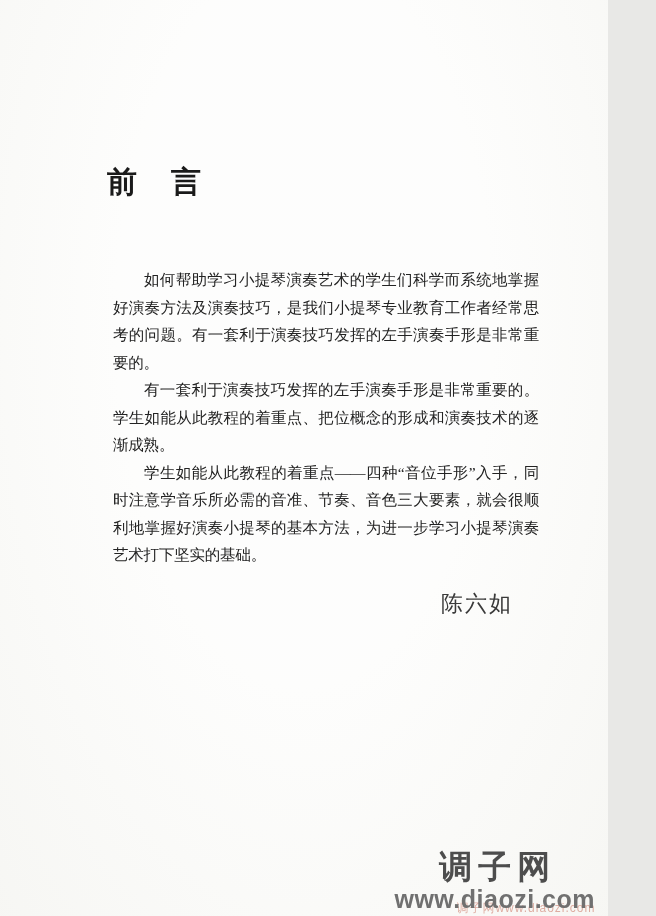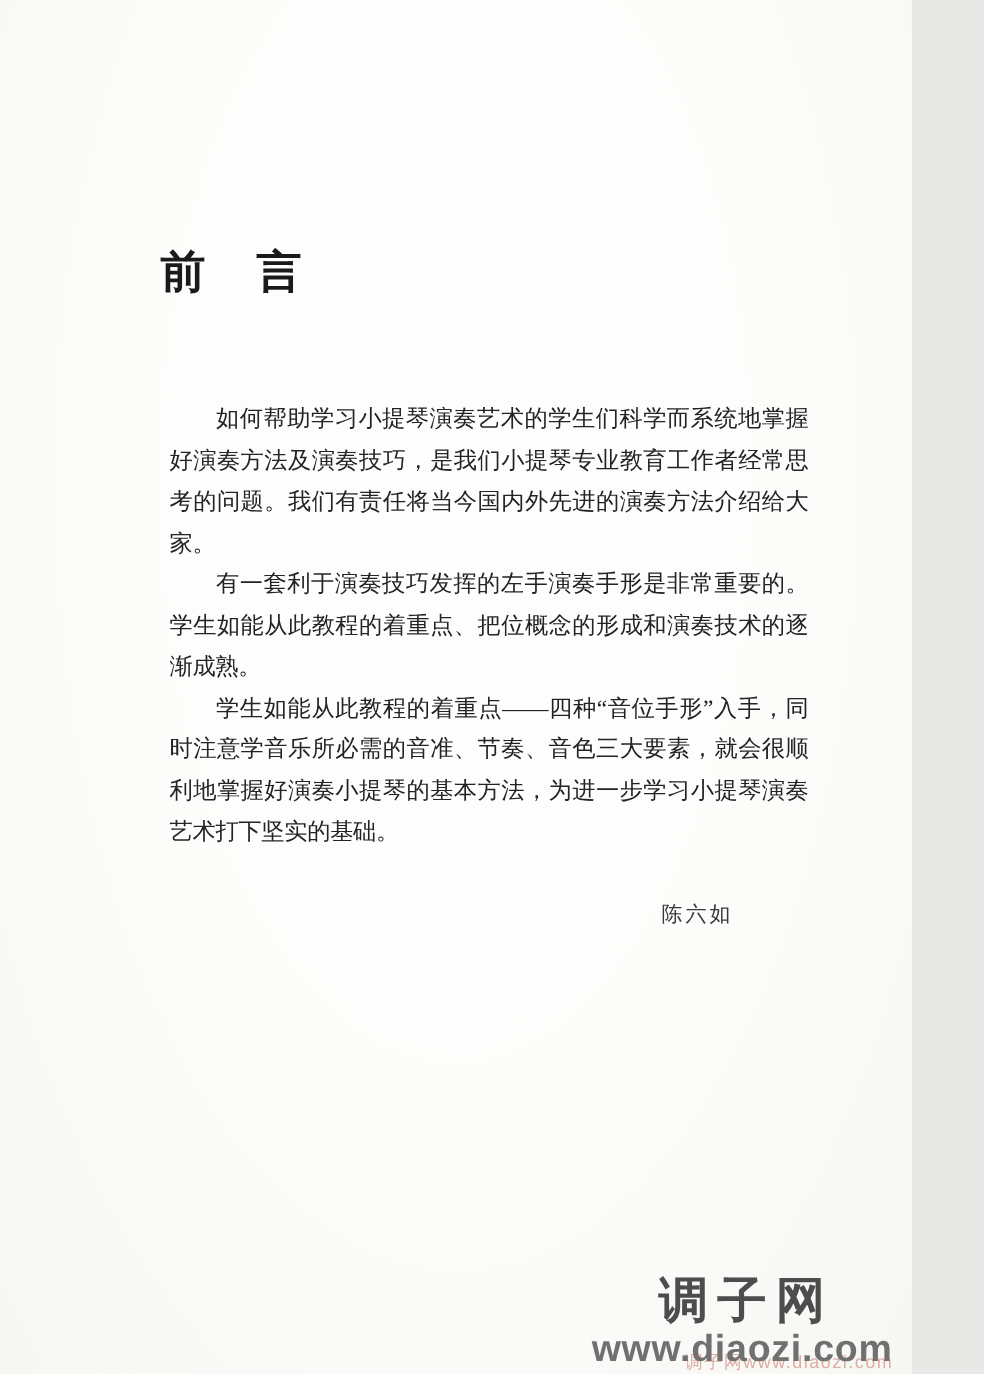--- a/index.html
+++ b/index.html
@@ -37,23 +37,23 @@
   .body-text p {
     margin: 0;
     font-size: 15.5px;
     line-height: 27.5px;
     letter-spacing: -0.2px;
     text-align: justify;
     text-indent: 2em;
     color: #232323;
   }
   .signature {
-    margin-top: 32px;
+    margin-top: 20px;
     padding-left: 328px;
-    font-size: 14px;
+    font-size: 22px;
     letter-spacing: 2px;
     color: #3a3a3a;
     white-space: nowrap;
   }
   .watermark {
     position: absolute;
     right: 13px;
     bottom: 4px;
     text-align: center;
     line-height: 1;
@@ -96,21 +96,21 @@
 </head>
 <body>
 
 <div class="page">
 
   <div class="content">
 
     <h1 class="page-title">前　言</h1>
 
     <div class="body-text">
-      <p>如何帮助学习小提琴演奏艺术的学生们科学而系统地掌握好演奏方法及演奏技巧，是我们小提琴专业教育工作者经常思考的问题。我们有责任将当今国内外先进的演奏方法介绍给大家。</p>
+      <p>如何帮助学习小提琴演奏艺术的学生们科学而系统地掌握好演奏方法及演奏技巧，是我们小提琴专业教育工作者经常思考的问题。有一套利于演奏技巧发挥的左手演奏手形是非常重要的。</p>
       <p>有一套利于演奏技巧发挥的左手演奏手形是非常重要的。学生如能从此教程的着重点、把位概念的形成和演奏技术的逐渐成熟。</p>
       <p>学生如能从此教程的着重点——四种“音位手形”入手，同时注意学音乐所必需的音准、节奏、音色三大要素，就会很顺利地掌握好演奏小提琴的基本方法，为进一步学习小提琴演奏艺术打下坚实的基础。</p>
     </div>
 
     <div class="signature">陈六如</div>
 
   </div>
 
   <div class="watermark">
     <div class="watermark-site-name">调子网</div>

